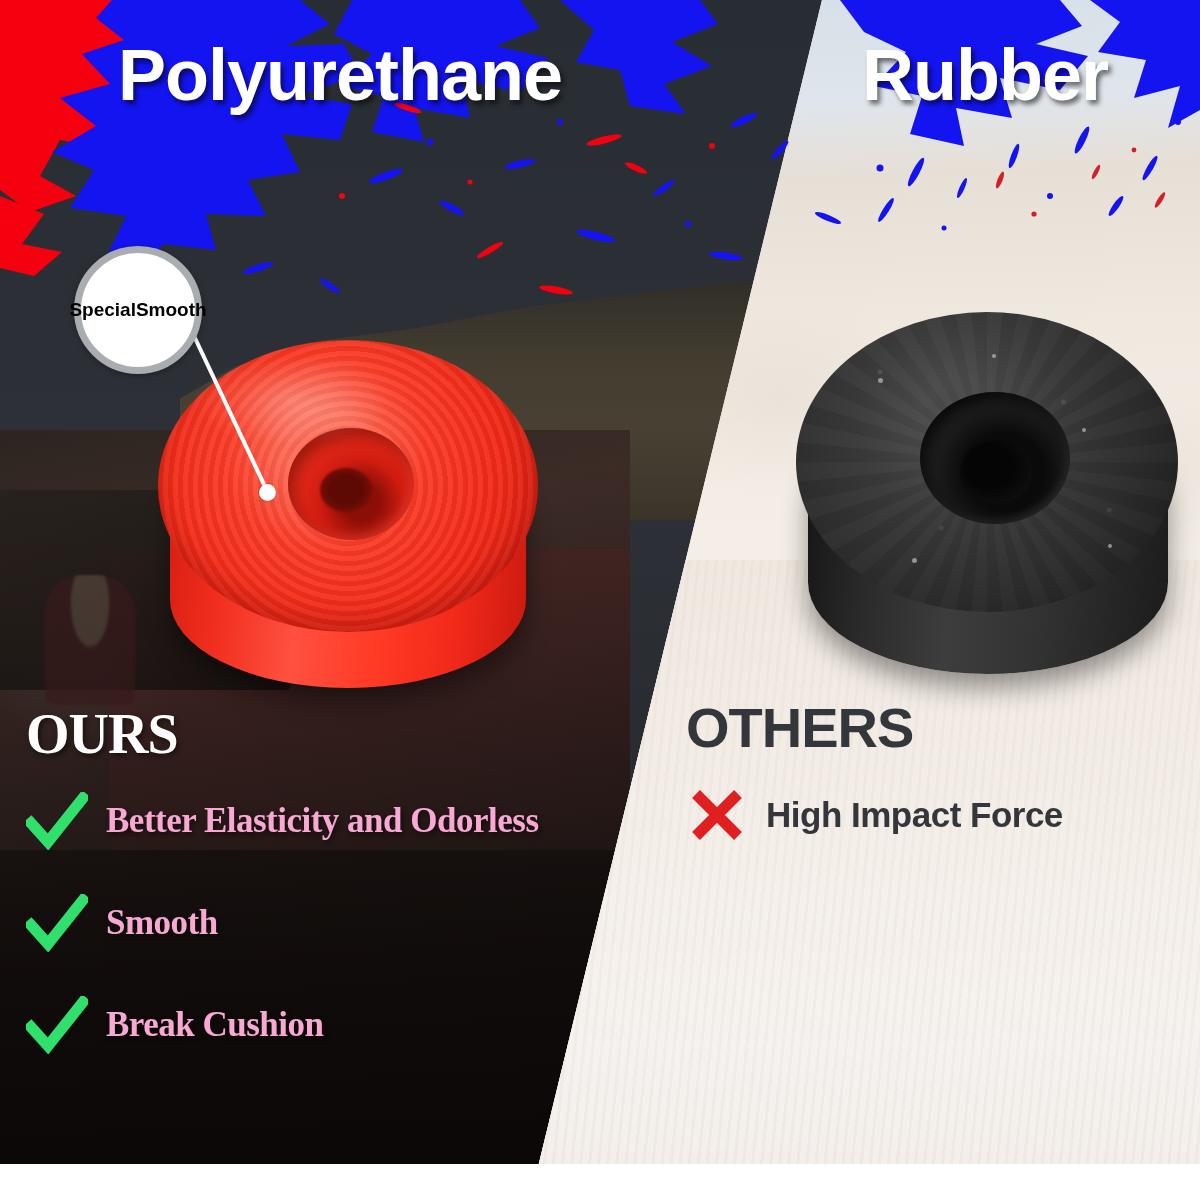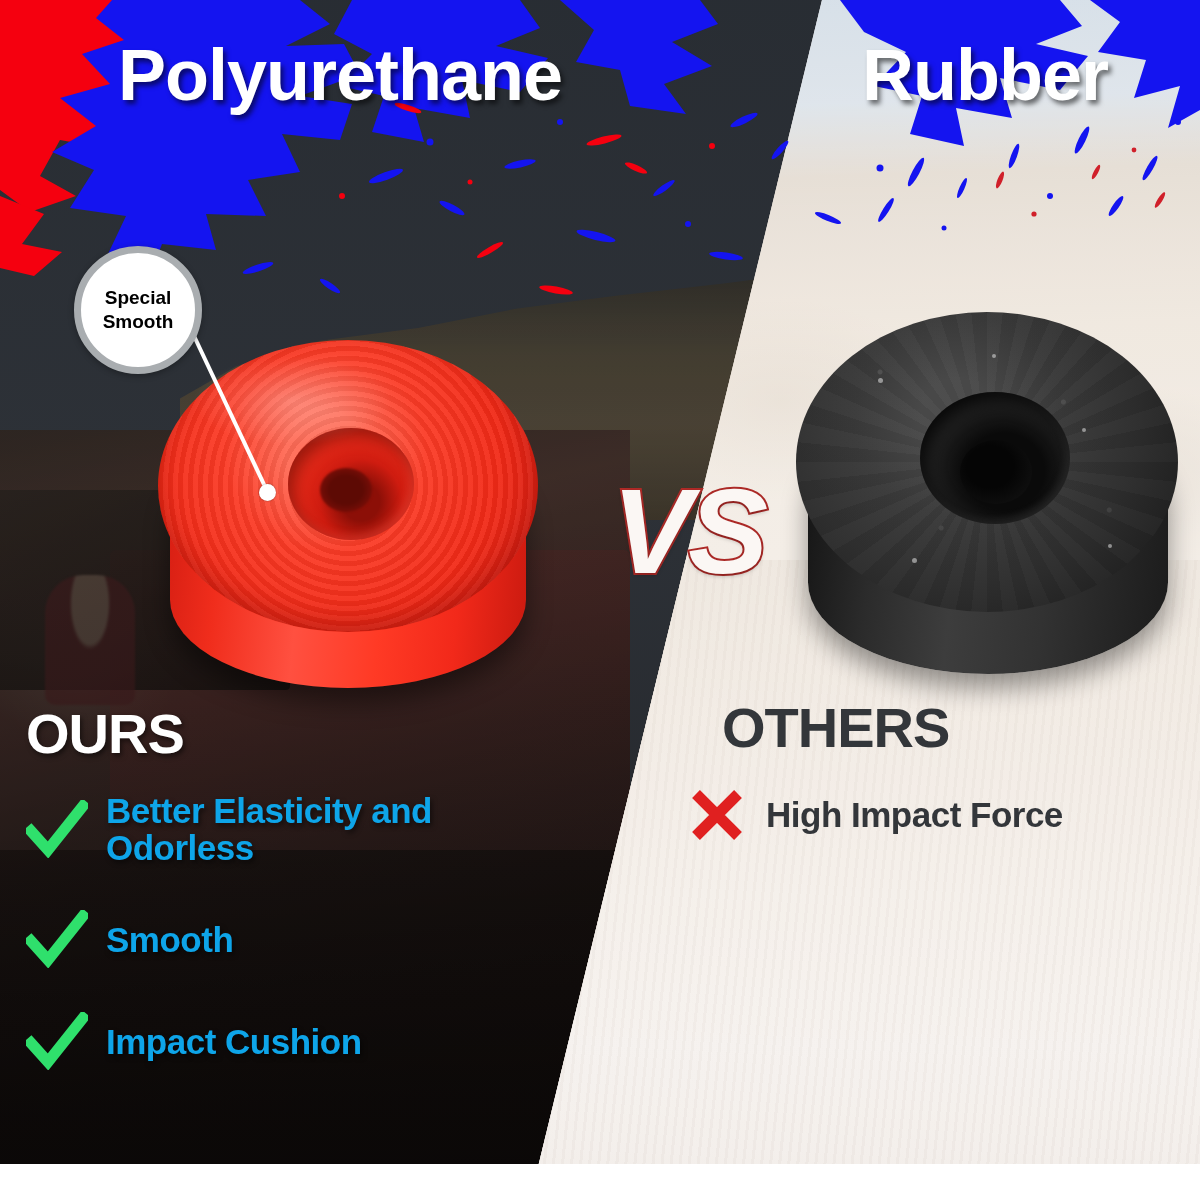--- a/index.html
+++ b/index.html
@@ -118,21 +118,21 @@
     color:#fbf7f4;letter-spacing:-4px;
     -webkit-text-stroke:4px #b02a27;
     paint-order:stroke fill;
     text-shadow:0 2px 4px rgba(0,0,0,.25);
   }
 
   
   .badge{
     position:absolute;left:74px;top:246px;width:128px;height:128px;border-radius:50%;
     background:#fff;border:7px solid #a9adb0;
-    display:flex;flex-direction:column;align-items:center;justify-content:center;
+    display:flex;flex-direction:row;align-items:center;justify-content:center;
     color:#000;font-weight:700;font-size:19px;line-height:1.25;text-align:center;
     box-shadow:0 2px 6px rgba(0,0,0,.3);
   }
   .leader-dot{
     position:absolute;left:259px;top:484px;width:17px;height:17px;border-radius:50%;
     background:#fff;box-shadow:0 0 2px rgba(0,0,0,.4);
   }
 
   
   .puck-red{
@@ -190,31 +190,31 @@
     box-shadow:inset 6px 8px 18px rgba(0,0,0,.85), inset -3px -3px 9px rgba(190,190,190,.12);
   }
   .puck-black .bore-hole{
     position:absolute;left:168px;top:132px;width:72px;height:64px;border-radius:50%;
     background:radial-gradient(ellipse at 42% 42%, #050505 0 40%, #151515 100%);
   }
   .puck-black .speck{position:absolute;border-radius:50%;background:rgba(225,225,225,.55);}
 
   
   .col{position:absolute;}
-  #col-left{left:26px;top:706px;width:560px;}
+  #col-left{left:26px;top:706px;width:560px;font-family:Liberation Serif, serif;}
   #col-right{left:686px;top:700px;width:500px;}
 
   .col-head{font-size:56px;font-weight:700;line-height:1;margin:0 0 30px 0;letter-spacing:-1px;}
   #col-left .col-head{color:#ffffff;text-shadow:2px 3px 5px rgba(0,0,0,.5);}
-  #col-right .col-head{color:#33363a;margin-left:36px;}
+  #col-right .col-head{color:#33363a;}
 
   .feat{display:flex;align-items:center;gap:18px;margin-bottom:38px;}
   .feat .mark{width:62px;flex:0 0 62px;display:flex;align-items:center;justify-content:center;}
   .feat .txt{font-size:35px;font-weight:700;line-height:1.06;letter-spacing:-.5px;}
-  #col-left .feat .txt{color:#0ea5e9;text-shadow:2px 3px 5px rgba(0,0,0,.5);}
+  #col-left .feat .txt{color:#f9a8d4;text-shadow:2px 3px 5px rgba(0,0,0,.5);}
   #col-right .feat .txt{color:#33363a;}
   #col-left .feat{margin-bottom:44px;}
   #col-right .feat{margin-bottom:46px;}
 </style>
 </head>
 <body>
 
 <div class="stage">
 
   <div class="panel-left">
@@ -331,21 +331,20 @@
 
   <svg style="position:absolute;left:0;top:0;width:1200px;height:1200px;pointer-events:none;">
     <line x1="178" y1="302" x2="268" y2="493" stroke="#ffffff" stroke-width="4"></line>
   </svg>
   <div class="badge">
     <span>Special</span>
     <span>Smooth</span>
   </div>
   <div class="leader-dot"></div>
 
-  <div class="vs">VS</div>
 
   <div class="col" id="col-left">
     <div class="col-head">OURS</div>
 
     <div class="feat">
       <span class="mark">
         <svg width="62" height="58" viewBox="0 0 62 58">
           <path d="M5 31 L22 50 L57 6" fill="none" stroke="#2FE06C" stroke-width="11" stroke-linecap="square" stroke-linejoin="miter"></path>
         </svg>
       </span>
@@ -360,21 +359,21 @@
       </span>
       <span class="txt">Smooth</span>
     </div>
 
     <div class="feat">
       <span class="mark">
         <svg width="62" height="58" viewBox="0 0 62 58">
           <path d="M5 31 L22 50 L57 6" fill="none" stroke="#2FE06C" stroke-width="11" stroke-linecap="square" stroke-linejoin="miter"></path>
         </svg>
       </span>
-      <span class="txt">Impact Cushion</span>
+      <span class="txt">Break Cushion</span>
     </div>
   </div>
 
   <div class="col" id="col-right">
     <div class="col-head">OTHERS</div>
 
 
 
     <div class="feat">
       <span class="mark">

